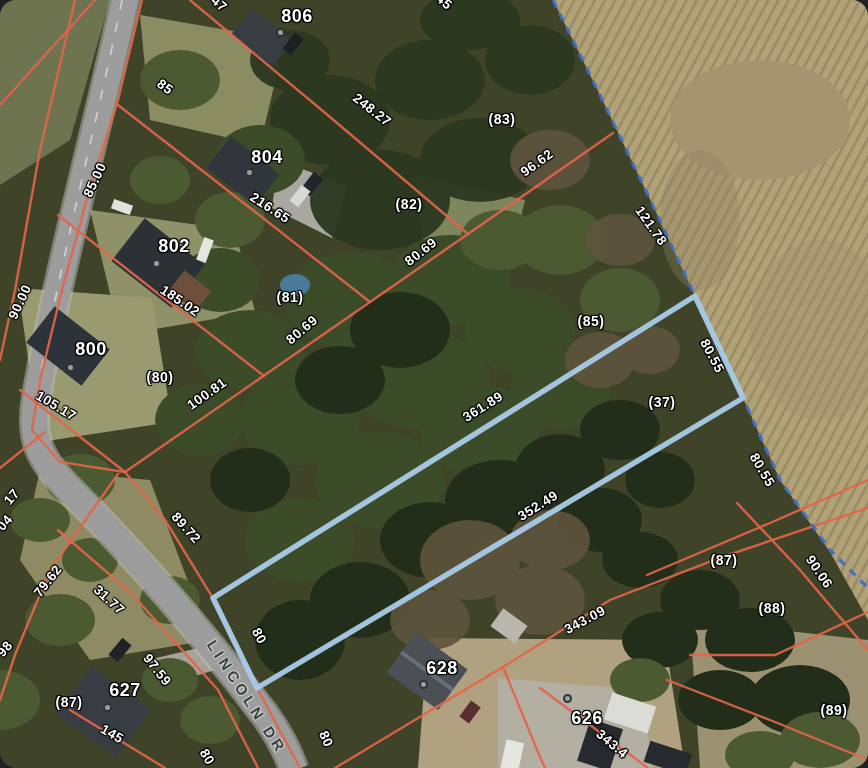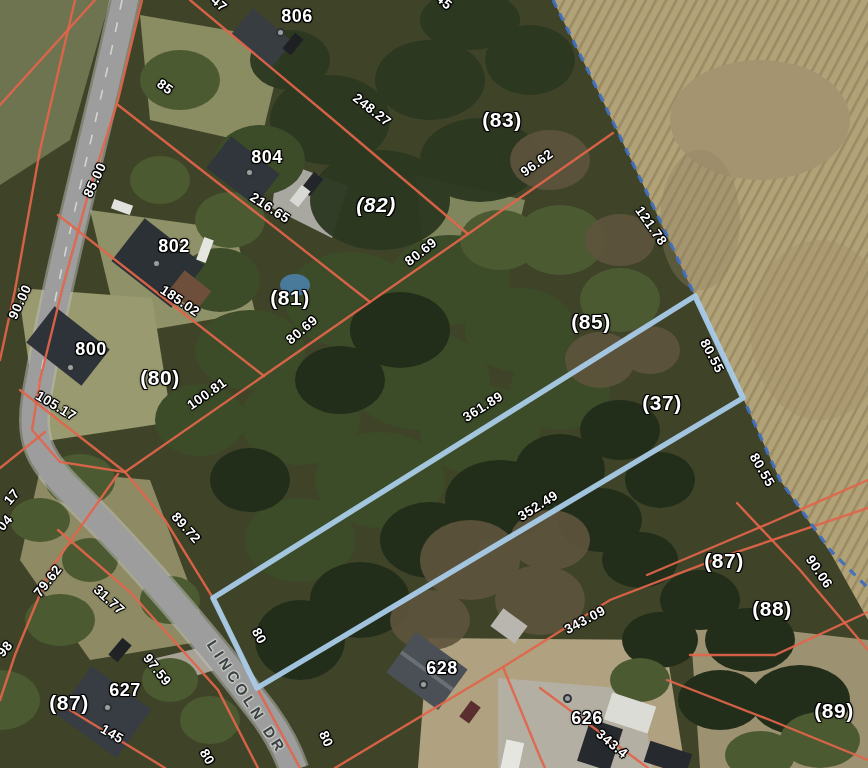--- a/index.html
+++ b/index.html
@@ -1,23 +1,23 @@
 <!DOCTYPE html>
 <html><head>
 <meta charset="utf-8">
 <style>
   html,body{margin:0;padding:0;background:#222;}
   #map{position:relative;width:868px;height:768px;overflow:hidden;background:#3f4429;
-       font-family:"Liberation Sans",sans-serif;}
+       font-family:"Liberation Sans",sans-serif;border-radius:16px;}
   #base{position:absolute;left:0;top:0;}
   #labels{position:absolute;left:0;top:0;width:868px;height:768px;pointer-events:none;}
   .lbl{position:absolute;white-space:nowrap;font-weight:bold;color:#fff;line-height:1;
        text-shadow:-1px -1px 0 #000,1px -1px 0 #000,-1px 1px 0 #000,1px 1px 0 #000,0 0 3px #000;}
   .dimension{font-size:13.5px;letter-spacing:.5px;}
-  .parcel{font-size:21px;letter-spacing:.5px;padding-left:24px;}
+  .parcel{font-size:14px;letter-spacing:.5px;padding-left:24px;}
   .address{font-size:18px;letter-spacing:.5px;}
   .road{font-size:15px;font-weight:bold;color:#3b4145;letter-spacing:4px;
         text-shadow:-1px -1px 1px #c9cec6,1px -1px 1px #c9cec6,-1px 1px 1px #c9cec6,1px 1px 1px #c9cec6;}
   .marker{position:absolute;width:9px;height:9px;border-radius:50%;
           background:#9aa0a0;border:2px solid #2e3234;box-sizing:border-box;}
   .pline{fill:none;stroke:var(--parcel-line,#e2654a);stroke-width:2.4;stroke-opacity:.92;stroke-linecap:round;}
   .bdash{fill:none;stroke:var(--boundary-line,#3f6fc0);stroke-width:3.2;stroke-dasharray:8 7;stroke-opacity:.95;}
   .bsel{fill:none;stroke:var(--selected-outline,#a9cbe8);stroke-width:5.5;stroke-opacity:.95;stroke-linejoin:round;}
 </style>
 </head>
@@ -189,21 +189,21 @@
 
   <div id="labels">
       <div class="lbl address" style="left: 297px; top: 16px; transform: translate(-50%, -50%) rotate(0deg);">806</div>
       <div class="lbl address" style="left: 267px; top: 157px; transform: translate(-50%, -50%) rotate(0deg);">804</div>
       <div class="lbl address" style="left: 174px; top: 246px; transform: translate(-50%, -50%) rotate(0deg);">802</div>
       <div class="lbl address" style="left: 91px; top: 349px; transform: translate(-50%, -50%) rotate(0deg);">800</div>
       <div class="lbl address" style="left: 125px; top: 690px; transform: translate(-50%, -50%) rotate(0deg);">627</div>
       <div class="lbl address" style="left: 442px; top: 668px; transform: translate(-50%, -50%) rotate(0deg);">628</div>
       <div class="lbl address" style="left: 587px; top: 718px; transform: translate(-50%, -50%) rotate(0deg);">626</div>
       <div class="lbl parcel" style="left: 490px; top: 119px; transform: translate(-50%, -50%) rotate(0deg);">(83)</div>
-      <div class="lbl parcel" style="left: 364px; top: 204px; transform: translate(-50%, -50%) rotate(0deg); font-style: italic;">(82)</div>
+      <div class="lbl parcel" style="left: 397px; top: 204px; transform: translate(-50%, -50%) rotate(0deg);">(82)</div>
       <div class="lbl parcel" style="left: 278px; top: 297px; transform: translate(-50%, -50%) rotate(0deg);">(81)</div>
       <div class="lbl parcel" style="left: 148px; top: 377px; transform: translate(-50%, -50%) rotate(0deg);">(80)</div>
       <div class="lbl parcel" style="left: 579px; top: 277px; transform: translate(-50%, -50%) rotate(0deg); margin-top: 44px;">(85)</div>
       <div class="lbl parcel" style="left: 650px; top: 402px; transform: translate(-50%, -50%) rotate(0deg);">(37)</div>
       <div class="lbl parcel" style="left: 712px; top: 512px; transform: translate(-50%, -50%) rotate(0deg); margin-top: 48px;">(87)</div>
       <div class="lbl parcel" style="left: 760px; top: 608px; transform: translate(-50%, -50%) rotate(0deg);">(88)</div>
       <div class="lbl parcel" style="left: 822px; top: 710px; transform: translate(-50%, -50%) rotate(0deg);">(89)</div>
       <div class="lbl parcel" style="left: 57px; top: 702px; transform: translate(-50%, -50%) rotate(0deg);">(87)</div>
       <div class="lbl dimension" style="left: 372px; top: 110px; transform: translate(-50%, -50%) rotate(38deg);">248.27</div>
       <div class="lbl dimension" style="left: 270px; top: 208px; transform: translate(-50%, -50%) rotate(33deg);">216.65</div>

